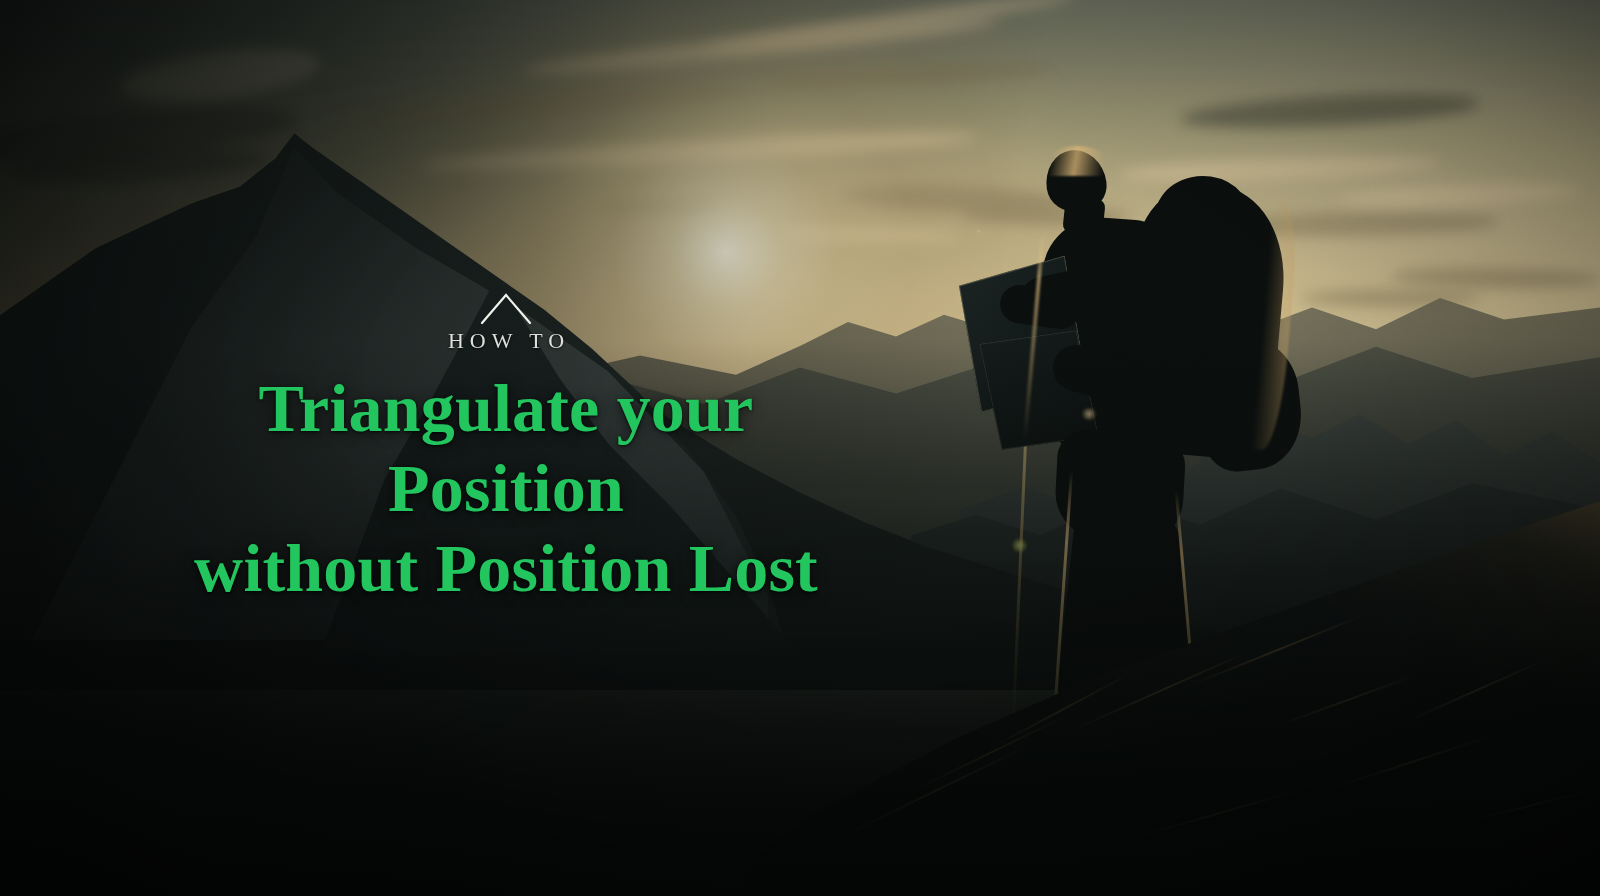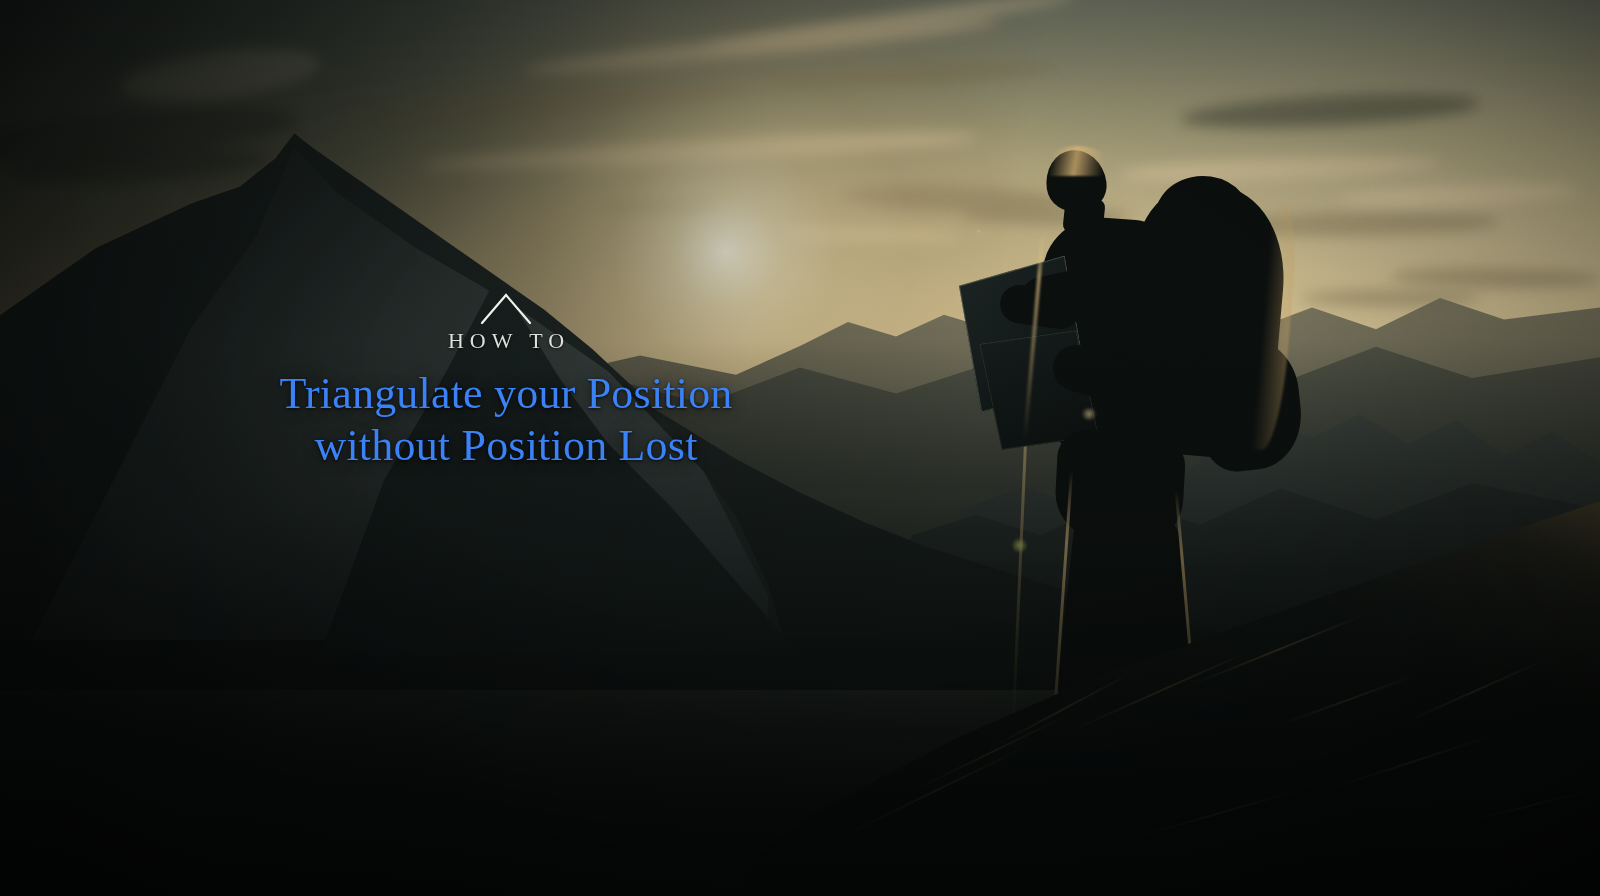--- a/index.html
+++ b/index.html
@@ -415,24 +415,24 @@
     font-size: 22px;
     letter-spacing: 6px;
     color: #e9ece6;
     text-transform: uppercase;
     text-shadow: 0 1px 3px rgba(0,0,0,0.75), 0 0 1px rgba(0,0,0,0.9);
     opacity: 0.94;
     margin-left: 6px;
   }
   .headline {
     font-family: "Liberation Serif", "DejaVu Serif", serif;
-    font-weight: 400;
-    font-size: 44px;
+    font-weight: 700;
+    font-size: 68px;
     line-height: 1.18;
-    color: #3b82f6;
+    color: #22c55e;
     text-shadow: 0 2px 14px rgba(0,0,0,0.60), 0 1px 3px rgba(0,0,0,0.70);
     margin: 0;
     letter-spacing: 0.2px;
   }
   .headline .l1 { display:block; }
   .headline .l2 { display:block; }
 </style>
 </head>
 <body>
 

